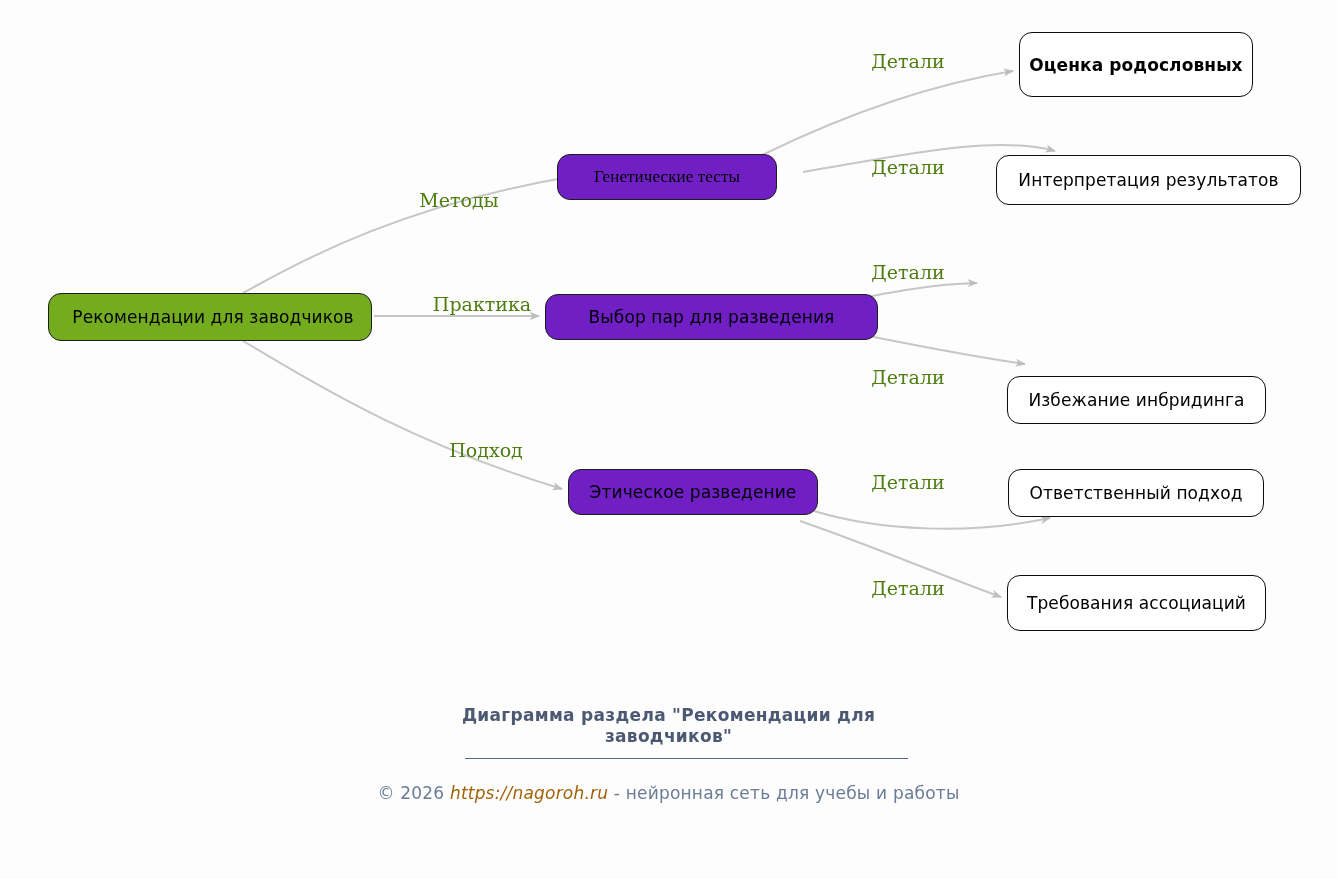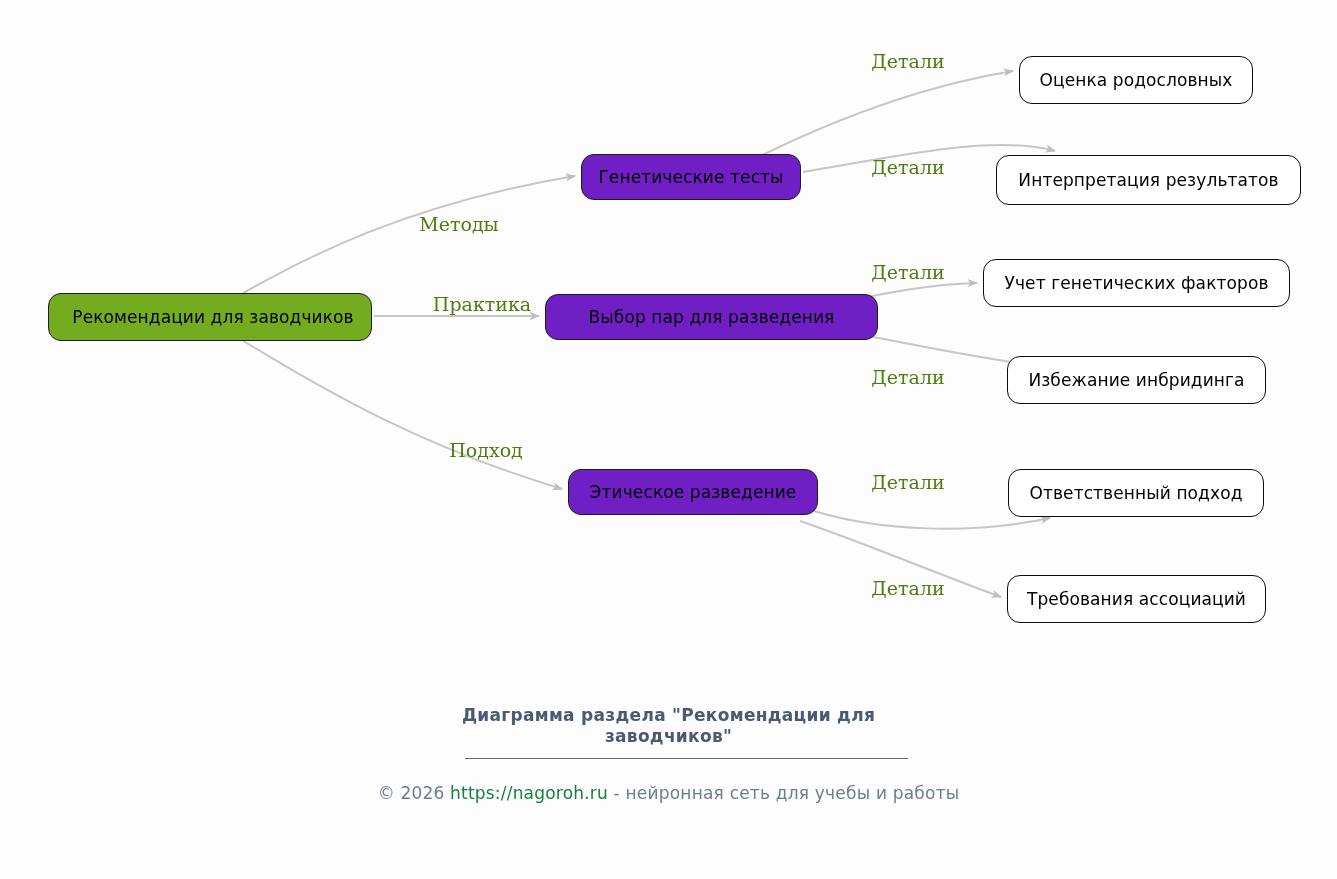--- a/index.html
+++ b/index.html
@@ -91,21 +91,22 @@
     background: #5b6780;
   }
   .footer-copy {
     top: 783px;
     font-family: "DejaVu Sans", sans-serif;
     font-size: 17px;
     color: #6b7c96;
     letter-spacing: 0.2px;
   }
   .footer-copy .url {
-    color: #15803d;
+    color: #a16207;
+    font-style: italic;
   }
 </style>
 </head>
 <body>
 
 <div id="canvas">
 
   <svg class="diagram-svg" viewBox="0 0 1337 879" xmlns="http://www.w3.org/2000/svg">
     <defs>
       <marker id="arrowhead" markerWidth="11" markerHeight="9" refX="9.5" refY="4.5" orient="auto" markerUnits="userSpaceOnUse">
@@ -126,50 +127,47 @@
     <path d="M838,330 C890,340 960,355 1025,364" fill="none" stroke="#c6c6c6" stroke-width="2" marker-end="url(#arrowhead)"></path>
 
     <path d="M814,511 C880,531 970,535 1050,518" fill="none" stroke="#c6c6c6" stroke-width="2" marker-end="url(#arrowhead)"></path>
     <path d="M800,521 C870,545 940,575 1001,597" fill="none" stroke="#c6c6c6" stroke-width="2" marker-end="url(#arrowhead)"></path>
   </svg>
 
   <div class="node-box node-root" style="left:48px; top:293px; width:324px; height:48px;">
     <span>Рекомендации для заводчиков</span>
   </div>
 
-  <div class="node-box node-branch" style="left:581px; top:154px; width:220px; height:46px;">
+  <div class="node-box node-branch" style="left:557px; top:154px; width:220px; height:46px;font-family:Liberation Serif, serif;">
     <span>Генетические тесты</span>
   </div>
   <div class="node-box node-branch" style="left:545px; top:294px; width:333px; height:46px;">
     <span>Выбор пар для разведения</span>
   </div>
   <div class="node-box node-branch" style="left:568px; top:469px; width:250px; height:46px;">
     <span>Этическое разведение</span>
   </div>
 
-  <div class="node-box node-leaf" style="left:1019px; top:56px; width:234px; height:48px;">
+  <div class="node-box node-leaf" style="left:1019px; top:32px; width:234px; height:65px;font-weight:bold;">
     <span>Оценка родословных</span>
   </div>
   <div class="node-box node-leaf" style="left:984px; top:155px; width:305px; height:50px;margin-left:12px;">
     <span>Интерпретация результатов</span>
   </div>
-  <div class="node-box node-leaf" style="left:983px; top:259px; width:307px; height:48px;">
-    <span>Учет генетических факторов</span>
-  </div>
-  <div class="node-box node-leaf" style="left:1007px; top:356px; width:259px; height:48px;">
+  <div class="node-box node-leaf" style="left:1007px; top:376px; width:259px; height:48px;">
     <span>Избежание инбридинга</span>
   </div>
   <div class="node-box node-leaf" style="left:1008px; top:469px; width:256px; height:48px;">
     <span>Ответственный подход</span>
   </div>
-  <div class="node-box node-leaf" style="left:1007px; top:575px; width:259px; height:48px;">
+  <div class="node-box node-leaf" style="left:1007px; top:575px; width:259px; height:56px;">
     <span>Требования ассоциаций</span>
   </div>
 
-  <div class="edge-label" style="left:459px; top:224px;">Методы</div>
+  <div class="edge-label" style="left:459px; top:200px;">Методы</div>
   <div class="edge-label" style="left:482px; top:304px;">Практика</div>
   <div class="edge-label" style="left:458px; top:450px;margin-left:28px;">Подход</div>
 
   <div class="edge-label" style="left:908px; top:61px;">Детали</div>
   <div class="edge-label" style="left:908px; top:167px;">Детали</div>
   <div class="edge-label" style="left:908px; top:272px;">Детали</div>
   <div class="edge-label" style="left:908px; top:377px;">Детали</div>
   <div class="edge-label" style="left:908px; top:482px;">Детали</div>
   <div class="edge-label" style="left:908px; top:588px;">Детали</div>
 

